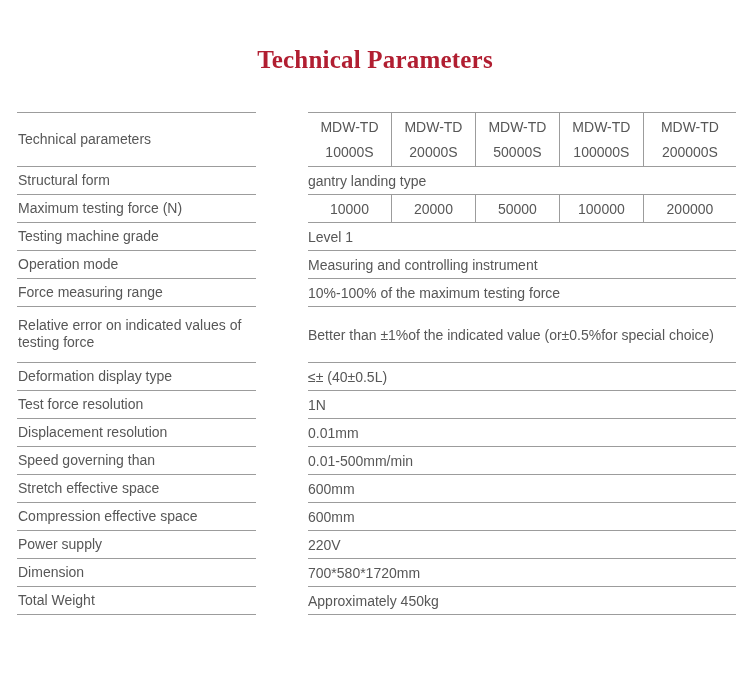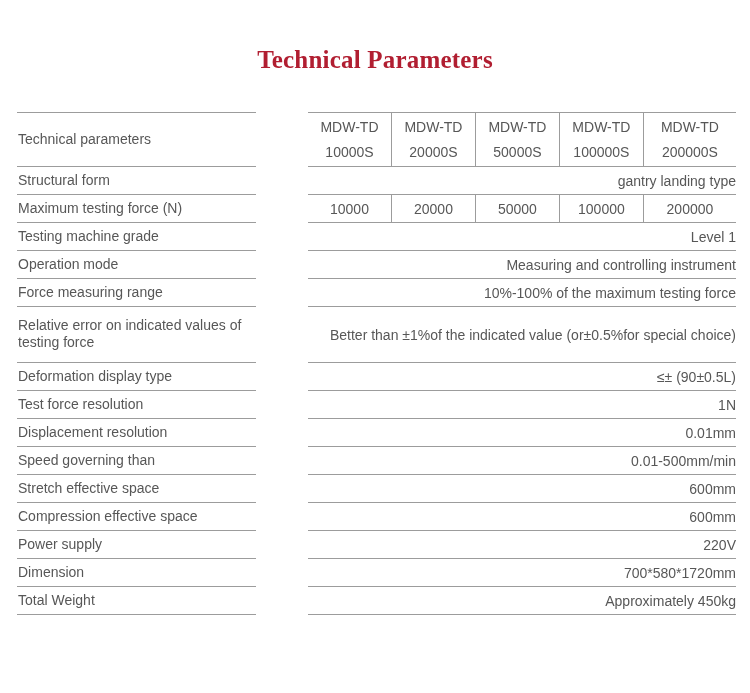--- a/index.html
+++ b/index.html
@@ -41,21 +41,21 @@
     display:flex;align-items:center;
     font-size:14px;
     line-height:17px;
     padding:2px 0 3px 1px;
     font-weight:300;
   }
   .gap{width:52px;}
   .rcell{
     width:428px;
     border-bottom:1px solid var(--border-color);
-    display:flex;align-items:center;justify-content:flex-end;
+    display:flex;align-items:center;justify-content:flex-start;
     text-align:center;
     font-size:14px;
     font-weight:300;
   }
   .h28 .lcell,.h28 .rcell{height:28px;}
   .h55 .lcell,.h55 .rcell{height:55px;}
   .h56 .lcell,.h56 .rcell{height:56px;}
   .top-line{border-top:1px solid var(--border-color);}
   .cols{padding:0;}
   .cols{display:flex;align-items:stretch;justify-content:flex-start;}
@@ -179,21 +179,21 @@
         <span>Better than ±1%of the indicated value (or±0.5%for special choice)</span>
       </div>
     </div>
 
     <div class="row h28">
       <div class="lcell">
         <span>Deformation display type</span>
       </div>
       <div class="gap"></div>
       <div class="rcell">
-        <span>≤± (90±0.5L)</span>
+        <span>≤± (40±0.5L)</span>
       </div>
     </div>
 
     <div class="row h28">
       <div class="lcell">
         <span>Test force resolution</span>
       </div>
       <div class="gap"></div>
       <div class="rcell">
         <span>1N</span>

